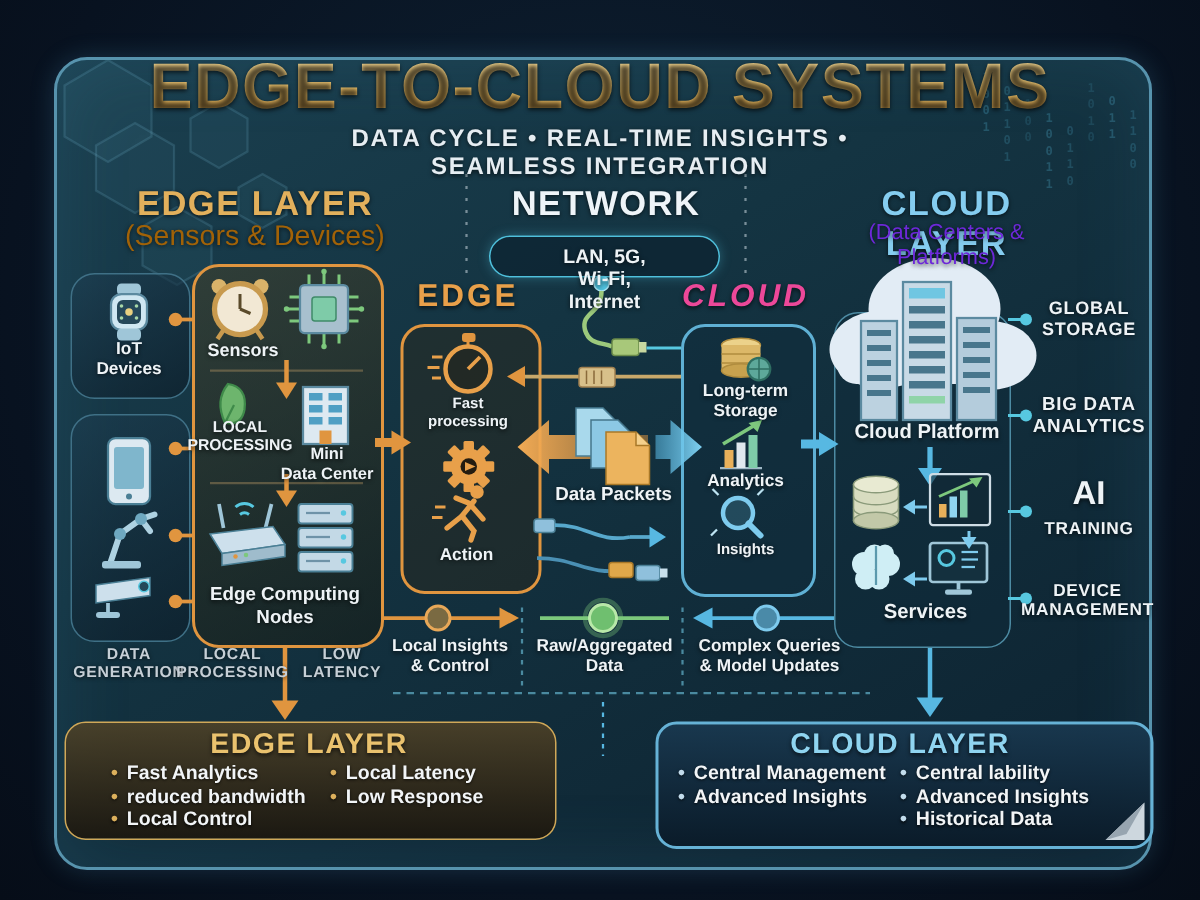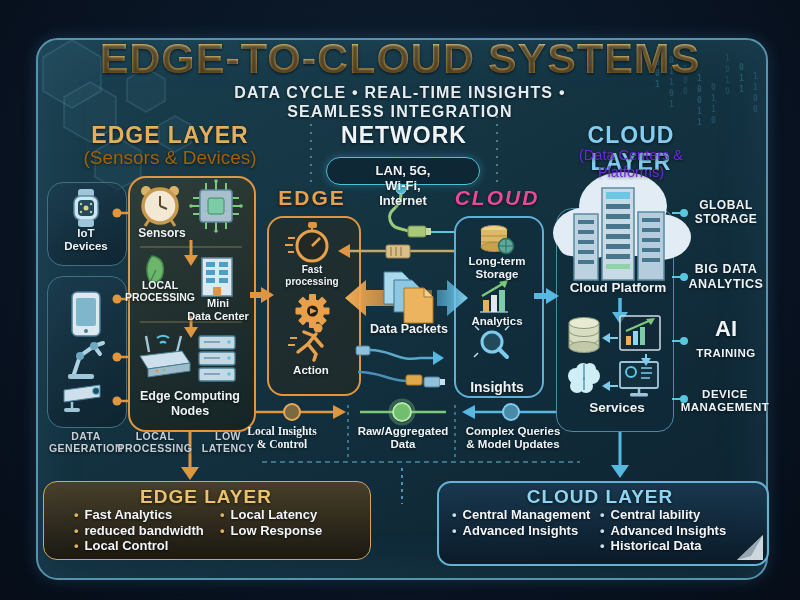--- a/index.html
+++ b/index.html
@@ -550,37 +550,37 @@
 
   <div class="lbl" style="left:312px;top:186px;font-size:21px;color:#e8a04a;letter-spacing:2px;">EDGE</div>
   <div class="lbl" style="left:312px;top:264px;font-size:10px;">Fast
 processing</div>
   <div class="lbl" style="left:311px;top:364px;font-size:11.5px;">Action</div>
 
   <div class="lbl" style="left:497px;top:186px;font-size:21px;color:#ec4899;letter-spacing:2px;font-style:italic;">CLOUD</div>
   <div class="lbl" style="left:497px;top:255px;font-size:11.5px;">Long-term
 Storage</div>
   <div class="lbl" style="left:497px;top:315px;font-size:11.5px;">Analytics</div>
-  <div class="lbl" style="left:497px;top:361px;font-size:14px;margin-top:18px;">Insights</div>
+  <div class="lbl" style="left:497px;top:361px;font-size:10px;">Insights</div>
 
   <div class="lbl" style="left:409px;top:322px;font-size:12.5px;">Data Packets</div>
 
   <div class="lbl" style="left:618px;top:280px;font-size:13.5px;">Cloud Platform</div>
   <div class="lbl" style="left:617px;top:400px;font-size:13.5px;">Services</div>
 
   <div class="lbl" style="left:726px;top:199px;font-size:12px;letter-spacing:.5px;">GLOBAL
 STORAGE</div>
   <div class="lbl" style="left:726px;top:262px;font-size:12.5px;letter-spacing:.5px;">BIG DATA
 ANALYTICS</div>
   <div class="lbl" style="left:726px;top:316px;font-size:22px;">AI</div>
   <div class="lbl" style="left:726px;top:332px;font-size:11.5px;letter-spacing:.5px;margin-top:15px;">TRAINING</div>
   <div class="lbl" style="left:725px;top:388px;font-size:11.5px;letter-spacing:.5px;">DEVICE
 MANAGEMENT</div>
 
-  <div class="lbl" style="left:282px;top:425px;font-size:11.5px;font-family:Liberation Serif, serif;">Local Insights
+  <div class="lbl" style="left:300px;top:425px;font-size:11.5px;">Local Insights
 &amp; Control</div>
   <div class="lbl" style="left:403px;top:425px;font-size:11.5px;">Raw/Aggregated
 Data</div>
   <div class="lbl" style="left:513px;top:425px;font-size:11.5px;">Complex Queries
 &amp; Model Updates</div>
 
   <div class="lbl" style="left:206px;top:486px;font-size:19px;color:#eac26e;letter-spacing:1px;">EDGE LAYER</div>
   <div class="sum-col edge-sum" style="left:74px;top:507px;">
     <div class="sum-item">
         <span>Fast Analytics</span>

